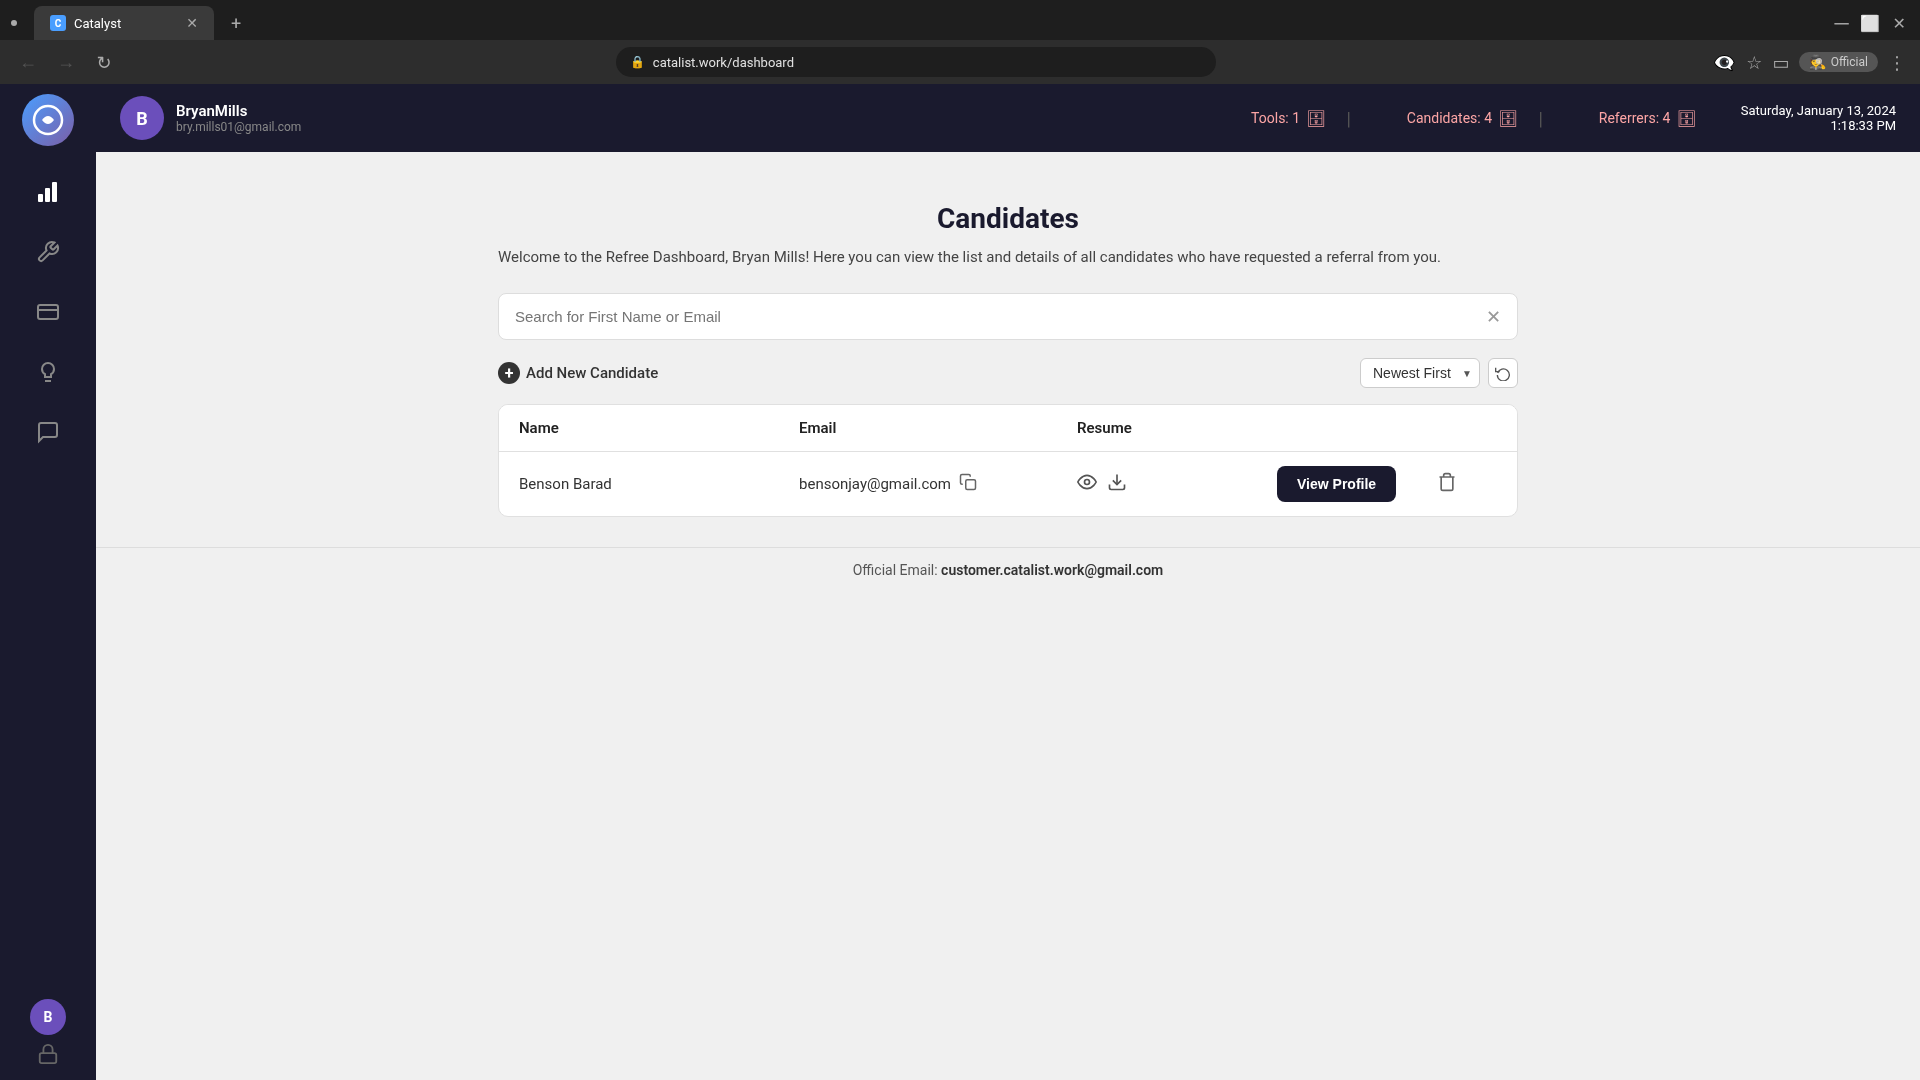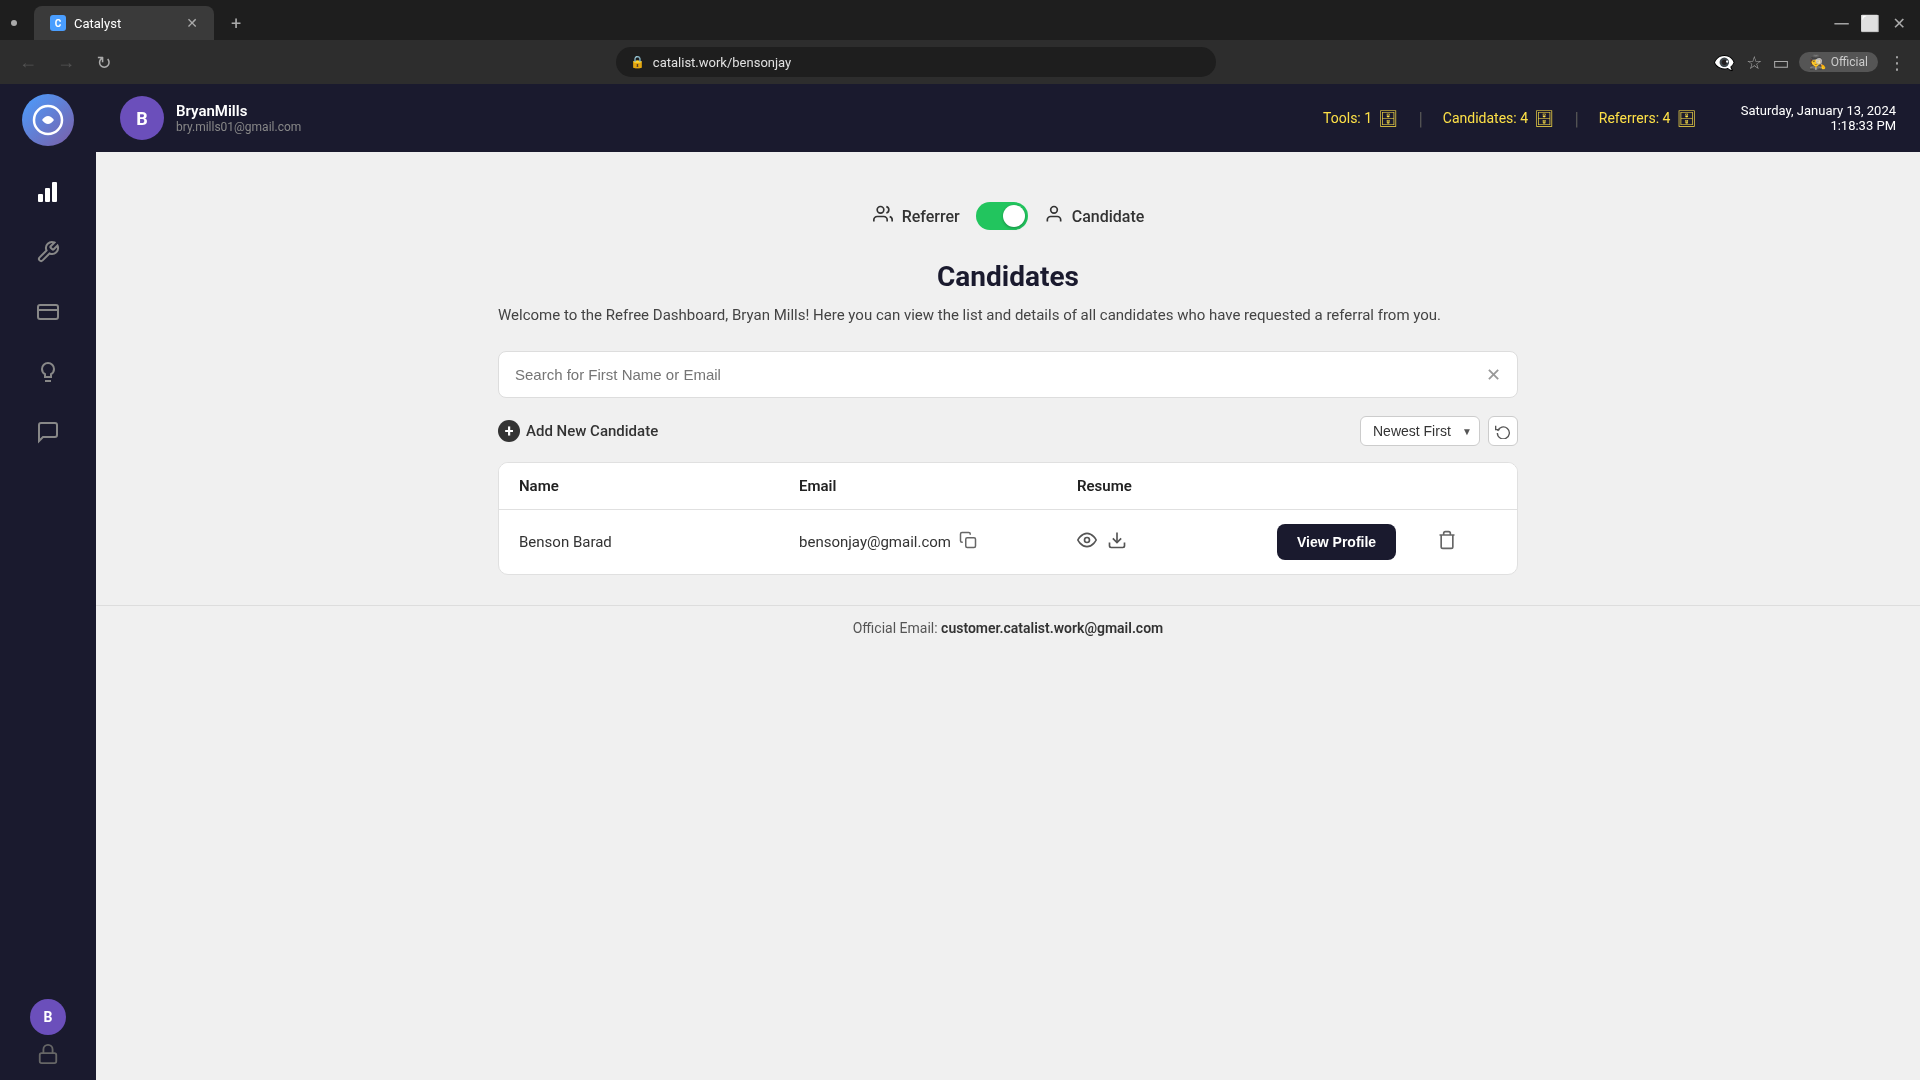--- a/index.html
+++ b/index.html
@@ -39,21 +39,21 @@
     .sidebar-avatar { width: 36px; height: 36px; background: #6b4fbb; border-radius: 50%; display: flex; align-items: center; justify-content: center; color: white; font-size: 14px; font-weight: bold; cursor: pointer; }
     .sidebar-lock { color: #666; font-size: 20px; cursor: pointer; }
 
     
     .topbar { background: #1a1a2e; display: flex; align-items: center; padding: 0 24px; height: 68px; }
     .topbar-user { display: flex; align-items: center; gap: 12px; }
     .topbar-avatar { width: 44px; height: 44px; background: #6b4fbb; border-radius: 50%; display: flex; align-items: center; justify-content: center; color: white; font-size: 18px; font-weight: bold; }
     .topbar-name { color: white; font-size: 15px; font-weight: 600; }
     .topbar-email { color: #888; font-size: 12px; }
     .topbar-stats { margin-left: auto; display: flex; align-items: center; gap: 20px; }
-    .stat-item { display: flex; align-items: center; gap: 6px; color: #fde047; font-size: 14px; }
+    .stat-item { display: flex; align-items: center; gap: 6px; color: #fca5a5; font-size: 14px; margin-left: 36px; }
     .topbar-datetime { color: white; font-size: 14px; text-align: right; margin-left: 24px; }
     .topbar-date { font-size: 13px; }
     .topbar-time { font-size: 13px; }
 
     
     .main { flex: 1; display: flex; flex-direction: column; overflow: hidden; }
     .content { flex: 1; background: #f0f0f0; overflow-y: auto; padding: 0; }
     .content-inner { max-width: 1100px; margin: 0 auto; padding: 30px 40px; }
 
     
@@ -130,21 +130,21 @@
     </div>
   </div>
 
   <div class="browser-toolbar">
     <div class="nav-btn disabled">←</div>
     <div class="nav-btn disabled">→</div>
     <div class="nav-btn">↻</div>
     <div style="flex:1; display:flex; justify-content:center;">
       <div class="address-bar">
         <span class="address-bar-icon">🔒</span>
-        <span class="address-bar-url">catalist.work/bensonjay</span>
+        <span class="address-bar-url">catalist.work/dashboard</span>
       </div>
     </div>
     <div class="browser-actions">
       <span class="browser-action-btn" style="font-size:18px;">👁‍🗨</span>
       <span class="browser-action-btn" style="font-size:18px;">☆</span>
       <span class="browser-action-btn" style="font-size:18px;">▭</span>
       <div class="incognito-badge">
         <span style="font-size:14px;">🕵</span>
         <span>Official</span>
       </div>
@@ -239,45 +239,20 @@
         <div class="topbar-datetime">
           <div class="topbar-date">Saturday, January 13, 2024</div>
           <div class="topbar-time">1:18:33 PM</div>
         </div>
       </div>
     </div>
 
     <div class="content">
       <div class="content-inner">
 
-        <div class="toggle-bar">
-          <div class="toggle-label">
-            <span>
-              <svg width="22" height="20" viewBox="0 0 24 24" fill="none" stroke="#333" stroke-width="2">
-                <path d="M17 21v-2a4 4 0 0 0-4-4H5a4 4 0 0 0-4 4v2"></path>
-                <circle cx="9" cy="7" r="4"></circle>
-                <path d="M23 21v-2a4 4 0 0 0-3-3.87"></path>
-                <path d="M16 3.13a4 4 0 0 1 0 7.75"></path>
-              </svg>
-            </span>
-            <span>Referrer</span>
-          </div>
-          <div class="toggle-switch">
-            <div class="toggle-knob"></div>
-          </div>
-          <div class="toggle-label">
-            <span>
-              <svg width="20" height="20" viewBox="0 0 24 24" fill="none" stroke="#333" stroke-width="2">
-                <path d="M20 21v-2a4 4 0 0 0-4-4H8a4 4 0 0 0-4 4v2"></path>
-                <circle cx="12" cy="7" r="4"></circle>
-              </svg>
-            </span>
-            <span>Candidate</span>
-          </div>
-        </div>
 
         <h1 class="page-title">Candidates</h1>
         <p class="page-desc">Welcome to the Refree Dashboard, Bryan Mills! Here you can view the list and details of all candidates who have requested a referral from you.</p>
 
         <div class="search-bar">
           <input class="search-input" type="text" placeholder="Search for First Name or Email" style="">
           <span class="search-clear">✕</span>
         </div>
 
         <div class="list-toolbar">

